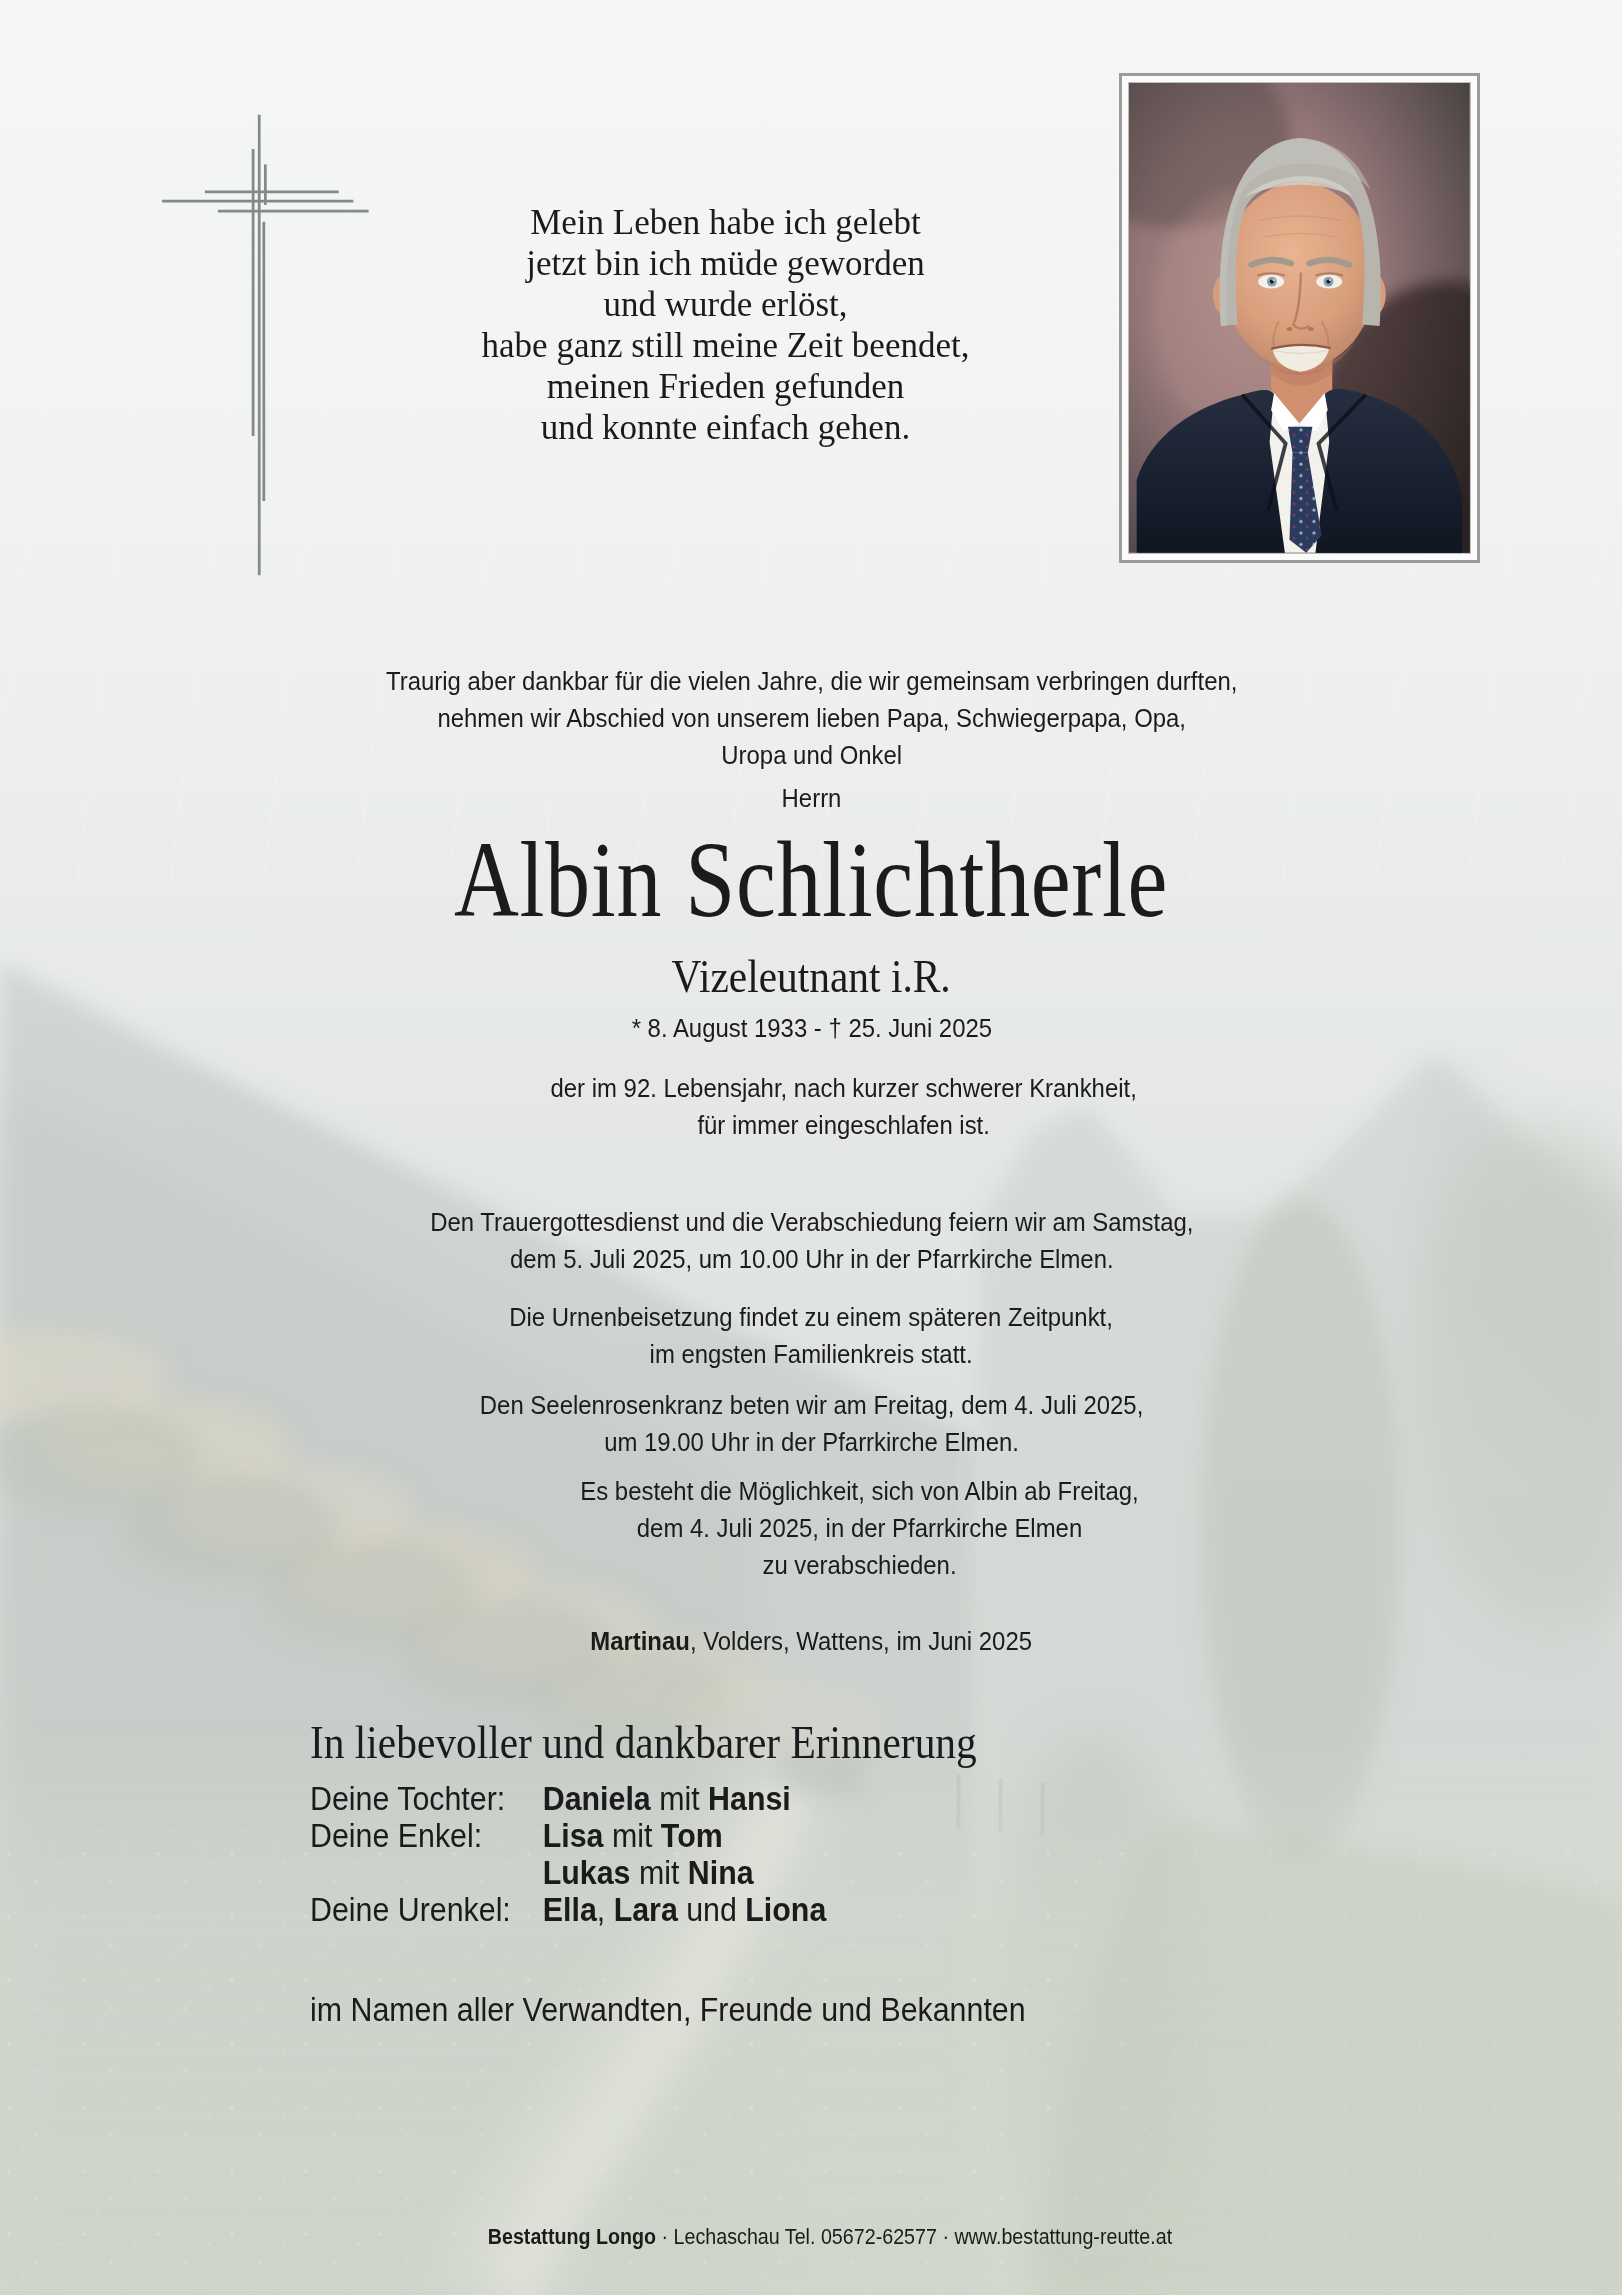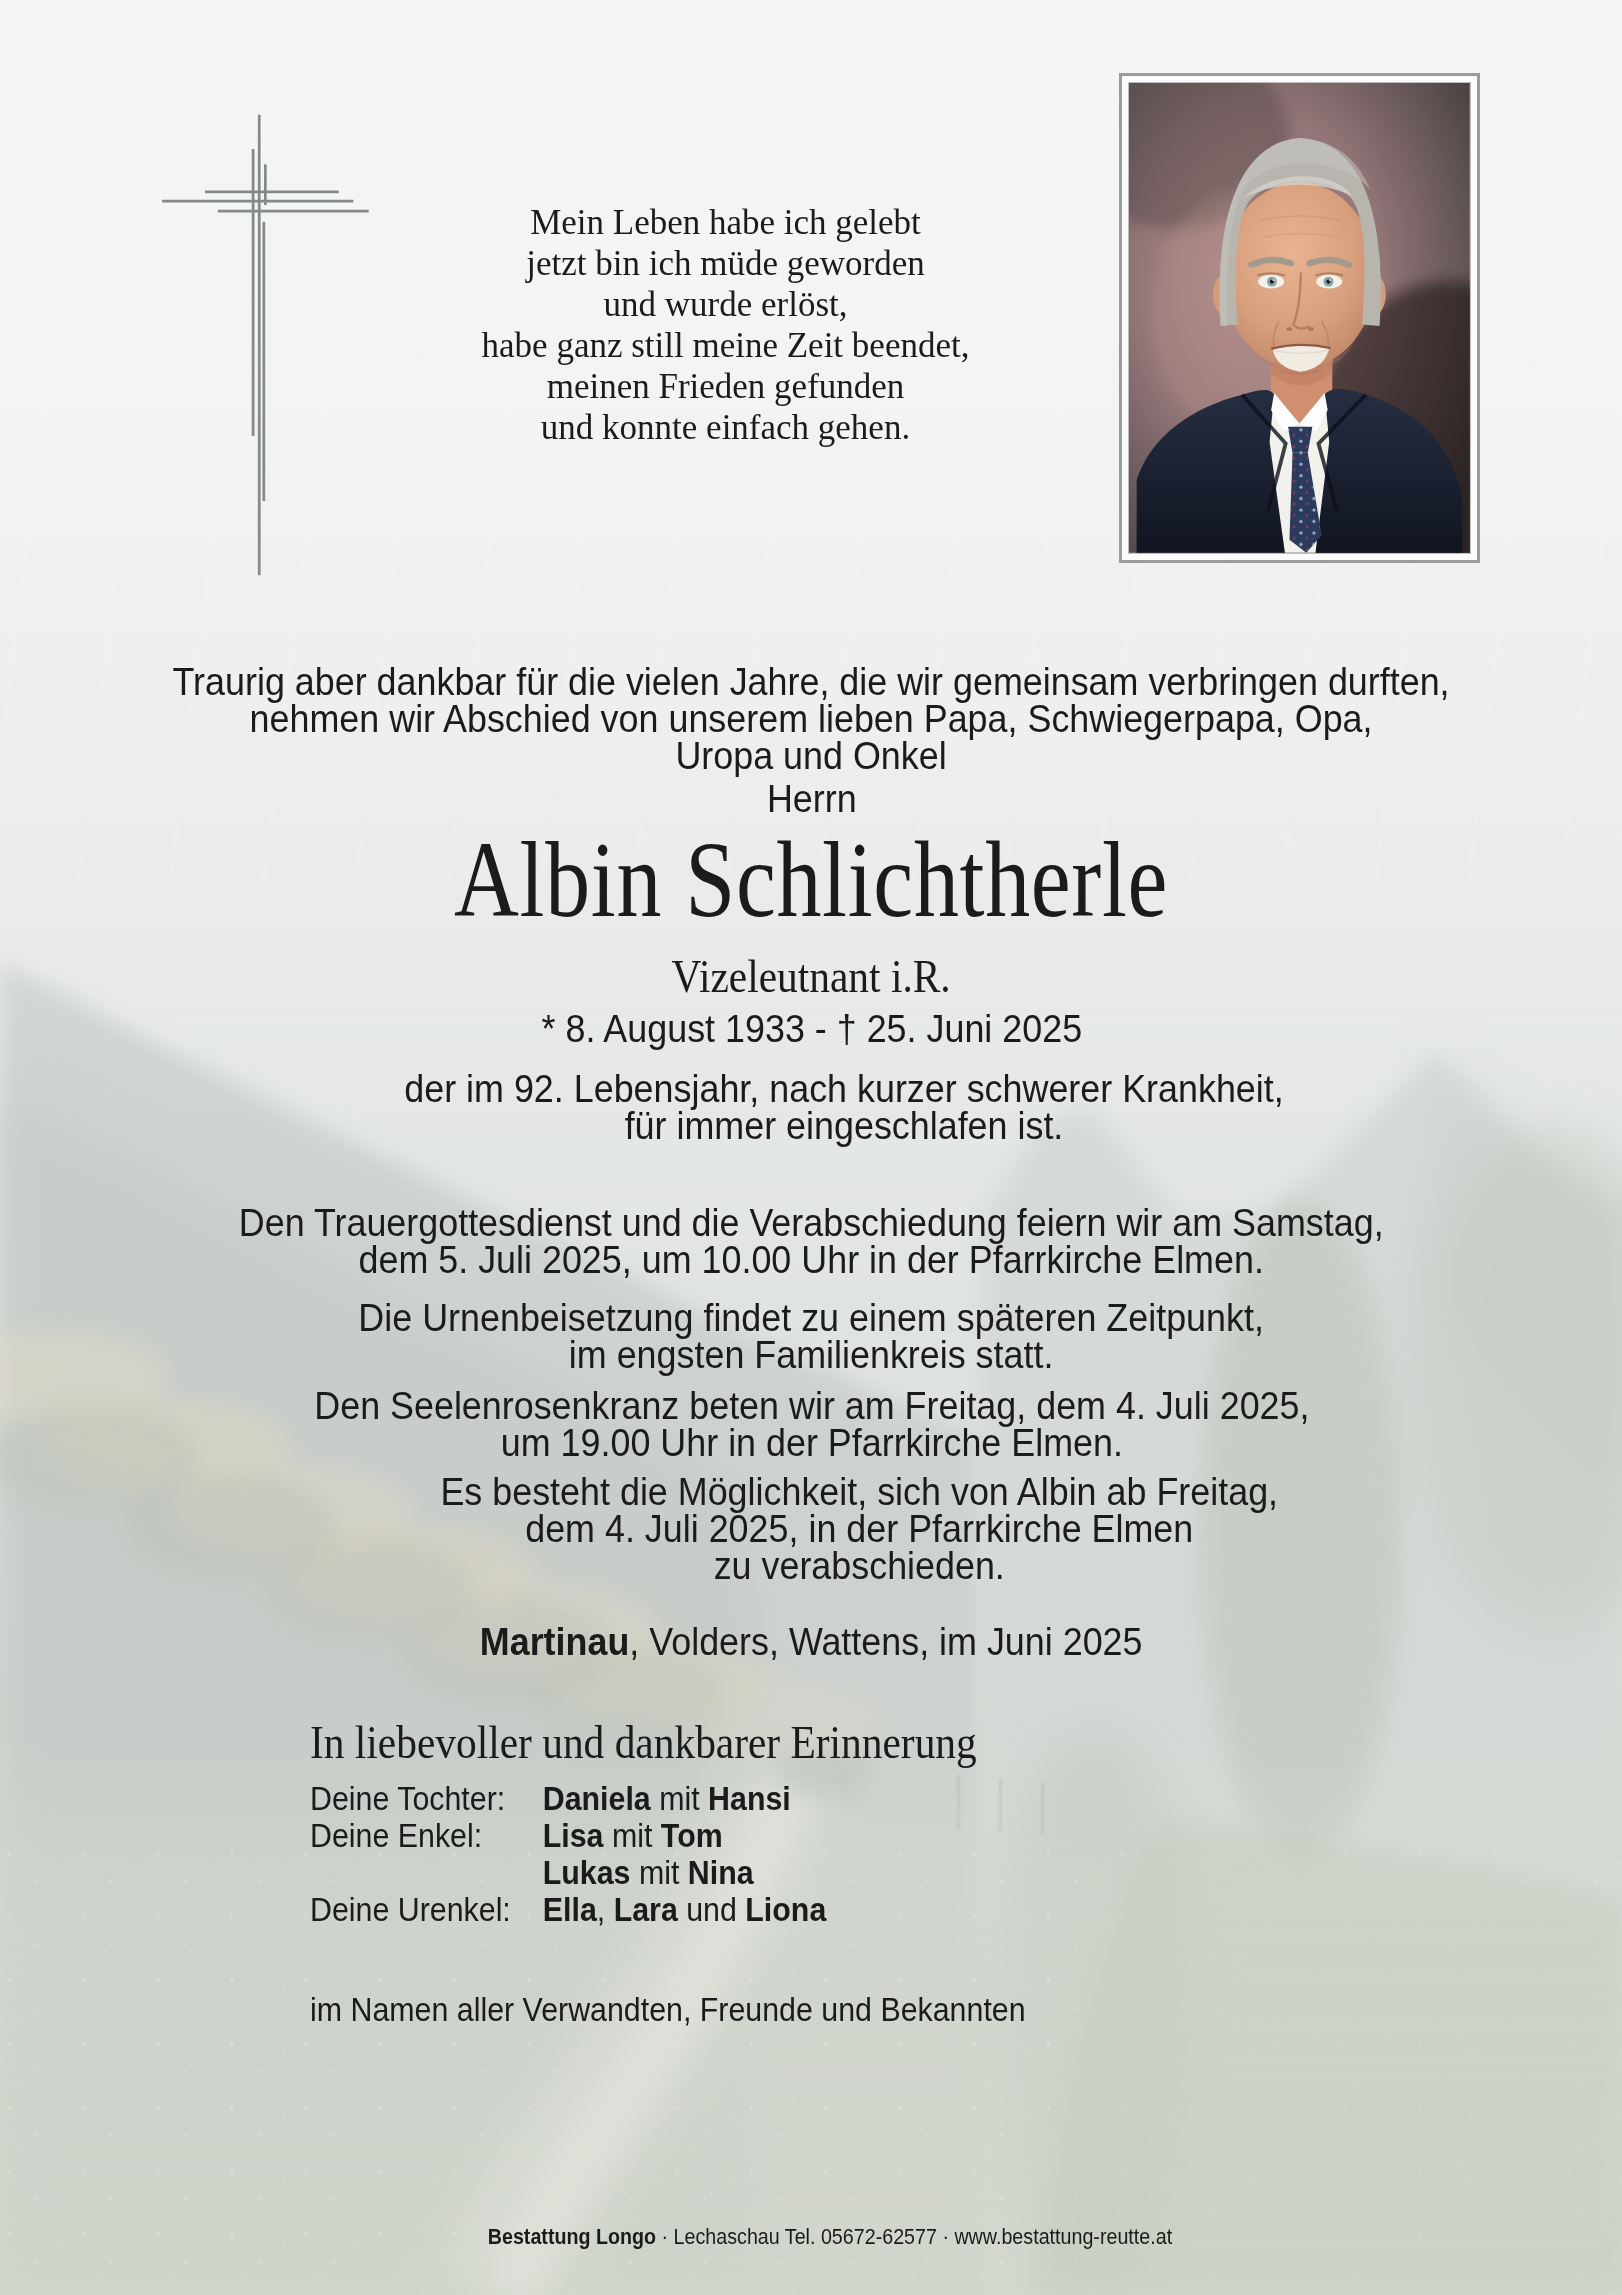--- a/index.html
+++ b/index.html
@@ -21,21 +21,21 @@
     opacity:.8;
   }
   .fade{
     background:linear-gradient(180deg,
       rgba(244,246,245,.95) 0%, rgba(243,245,244,.82) 15%,
       rgba(241,243,242,.5) 27%, rgba(240,242,241,.2) 37%,
       rgba(240,242,241,0) 47%);
   }
   .txt{position:absolute;left:0;width:1623px;text-align:center;white-space:nowrap;}
   .serif{font-family:"Liberation Serif", serif;}
-  .sans{font-size:39px;line-height:37px;}
+  .sans{font-size:26px;line-height:37px;}
   .cond{display:inline-block;transform:scaleX(0.92);transform-origin:50% 0;}
   .cond-l{display:inline-block;transform:scaleX(0.92);transform-origin:0 0;}
 
   .poem{left:0;width:1451px;font-size:35px;line-height:41px;top:202px;}
   .intro{top:663px;}
   .salutation{top:780px;}
   .name{top:823px;font-size:107px;line-height:115px;font-weight:normal;margin:0;}
   .name .nm{display:inline-block;transform:scaleX(0.84);transform-origin:50% 0;letter-spacing:0.8px;}
   .subtitle{top:951px;font-size:46px;line-height:51px;}
   .subtitle .nm2{display:inline-block;transform:scaleX(0.9);transform-origin:50% 0;}

